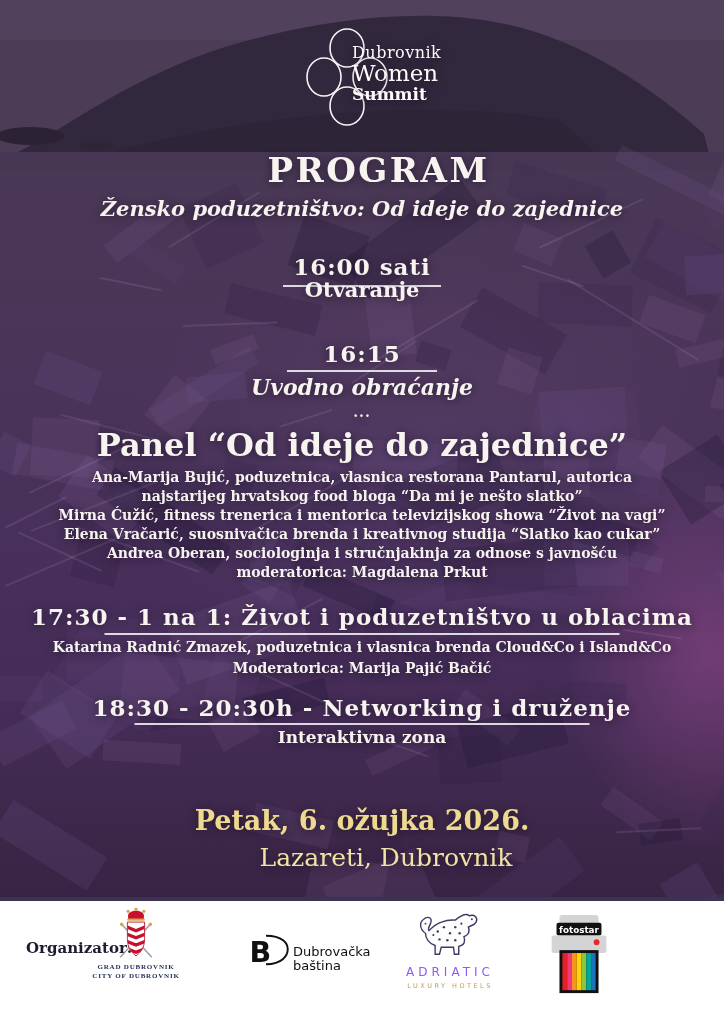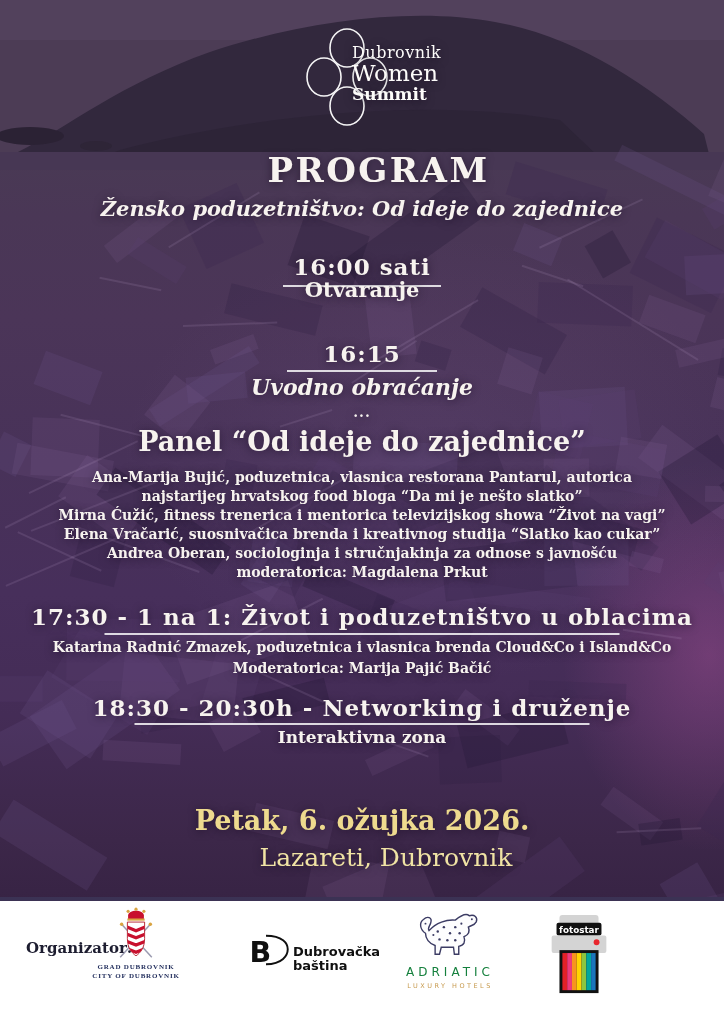--- a/index.html
+++ b/index.html
@@ -11,32 +11,32 @@
       linear-gradient(180deg,#503f5a 0%,#4c3c56 7%,#493a54 14%,#4a3756 21%,#4b3558 31%,#483259 45%,#472f5b 58%,#442c56 70%,#3c2749 82%,#342141 92%,#2f1e3a 100%);
   }
   svg{display:block;}
   .abs{position:absolute;left:0;right:0;text-align:center;color:#f7f3ef;}
   .shadow{text-shadow:0 1px 8px rgba(18,8,28,0.55);}
   .rule{position:absolute;left:50%;transform:translateX(-50%);height:1.5px;background:rgba(255,255,255,0.82);}
   .title{font-size:34px;font-weight:bold;letter-spacing:2.5px;margin-left:33px;}
   .subtitle{font-size:21px;font-style:italic;font-weight:bold;}
   .time{font-size:23px;font-weight:bold;letter-spacing:1px;}
   .session-title{font-size:21px;font-weight:bold;}
-  .panel-title{font-size:27px;font-weight:bold;}
+  .panel-title{font-size:32px;font-weight:bold;}
   .small-line{font-size:14px;font-weight:bold;line-height:19px;}
   .dots{font-size:14px;font-weight:bold;letter-spacing:1px;}
   .gold-date{font-size:27px;font-weight:bold;color:#eeda8e;}
   .gold-loc{font-size:25px;color:#f0e3a4;}
   .footer{position:absolute;left:0;right:0;top:897px;height:127px;background:#ffffff;border-top:4px solid #3b3254;}
   .org-label{position:absolute;left:26px;top:38px;font-size:15px;font-weight:bold;color:#1d1d30;font-family:"DejaVu Serif",serif;}
   .logo-block{position:absolute;text-align:center;}
   .grad-caption{font-family:"Liberation Serif",serif;font-size:7px;letter-spacing:0.8px;color:#24305e;font-weight:bold;line-height:8.5px;margin-top:0;}
   .db-block{display:flex;align-items:flex-end;}
-  .db-text{font-family:"DejaVu Sans",sans-serif;font-weight:bold;color:#101010;font-size:13px;line-height:14px;text-align:left;margin-left:3px;margin-bottom:2px;}
-  .adriatic-name{font-family:"DejaVu Sans",sans-serif;font-size:12px;letter-spacing:4px;color:#15803d;margin-top:2px;}
+  .db-text{font-family:"DejaVu Sans",sans-serif;font-weight:normal;color:#101010;font-size:13px;line-height:14px;text-align:left;margin-left:3px;margin-bottom:2px;}
+  .adriatic-name{font-family:"DejaVu Sans",sans-serif;font-size:12px;letter-spacing:4px;color:#8b5cf6;margin-top:2px;}
   .adriatic-tag{font-family:"DejaVu Sans",sans-serif;font-size:6.5px;letter-spacing:2.5px;color:#c79a4e;margin-top:3px;}
   .logo-text{position:absolute;left:352px;top:45px;text-align:left;color:#fdfcfa;line-height:1;}
   .logo-l1{font-size:16px;letter-spacing:0.5px;}
   .logo-l2{font-size:23px;margin-top:1px;}
   .logo-l3{font-size:17px;font-weight:bold;margin-top:1px;}
 </style>
 </head>
 <body>
 
 <div class="poster">

